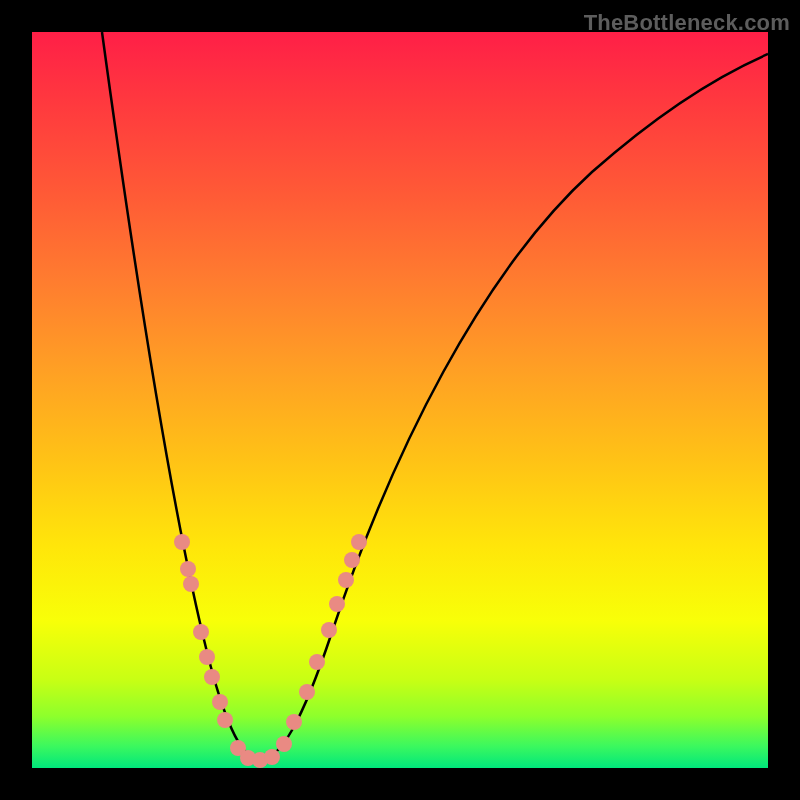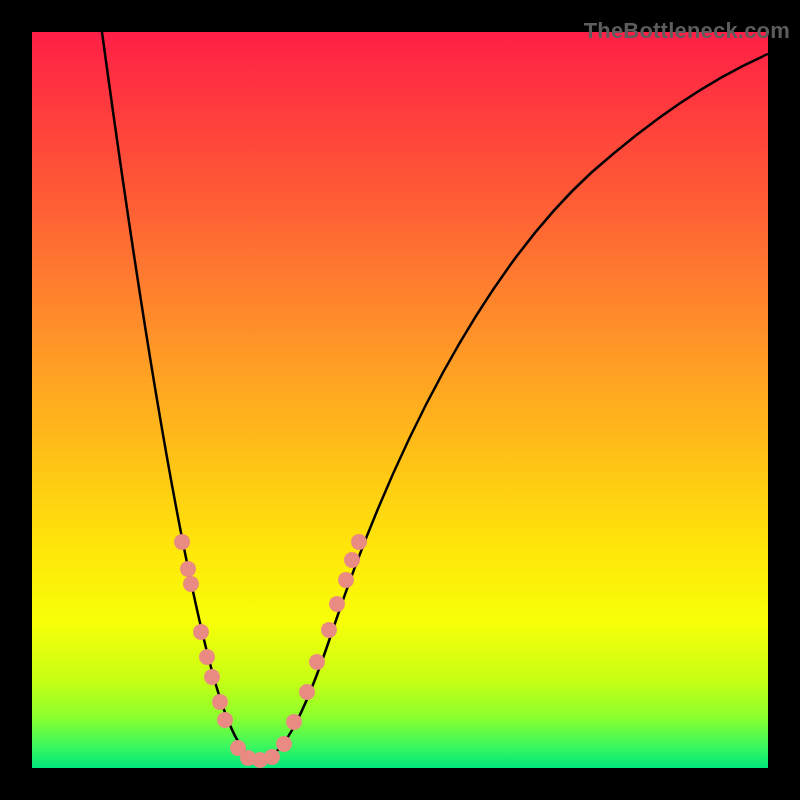--- a/index.html
+++ b/index.html
@@ -27,21 +27,21 @@
       #ffe60a 70%,
       #f8ff08 80%,
       #c8ff14 88%,
       #8dff2c 93%,
       #3cf85e 97%,
       #00e77c 100%
     );
   }
   .watermark {
     position: absolute;
-    top: 18px;
+    top: 10px;
     right: 10px;
     color: #5d5d5d;
     font-size: 22px;
     font-weight: 600;
     letter-spacing: 0.2px;
     z-index: 5;
     font-family: Arial, Helvetica, sans-serif;
   }
   svg.plot {
     position: absolute;

